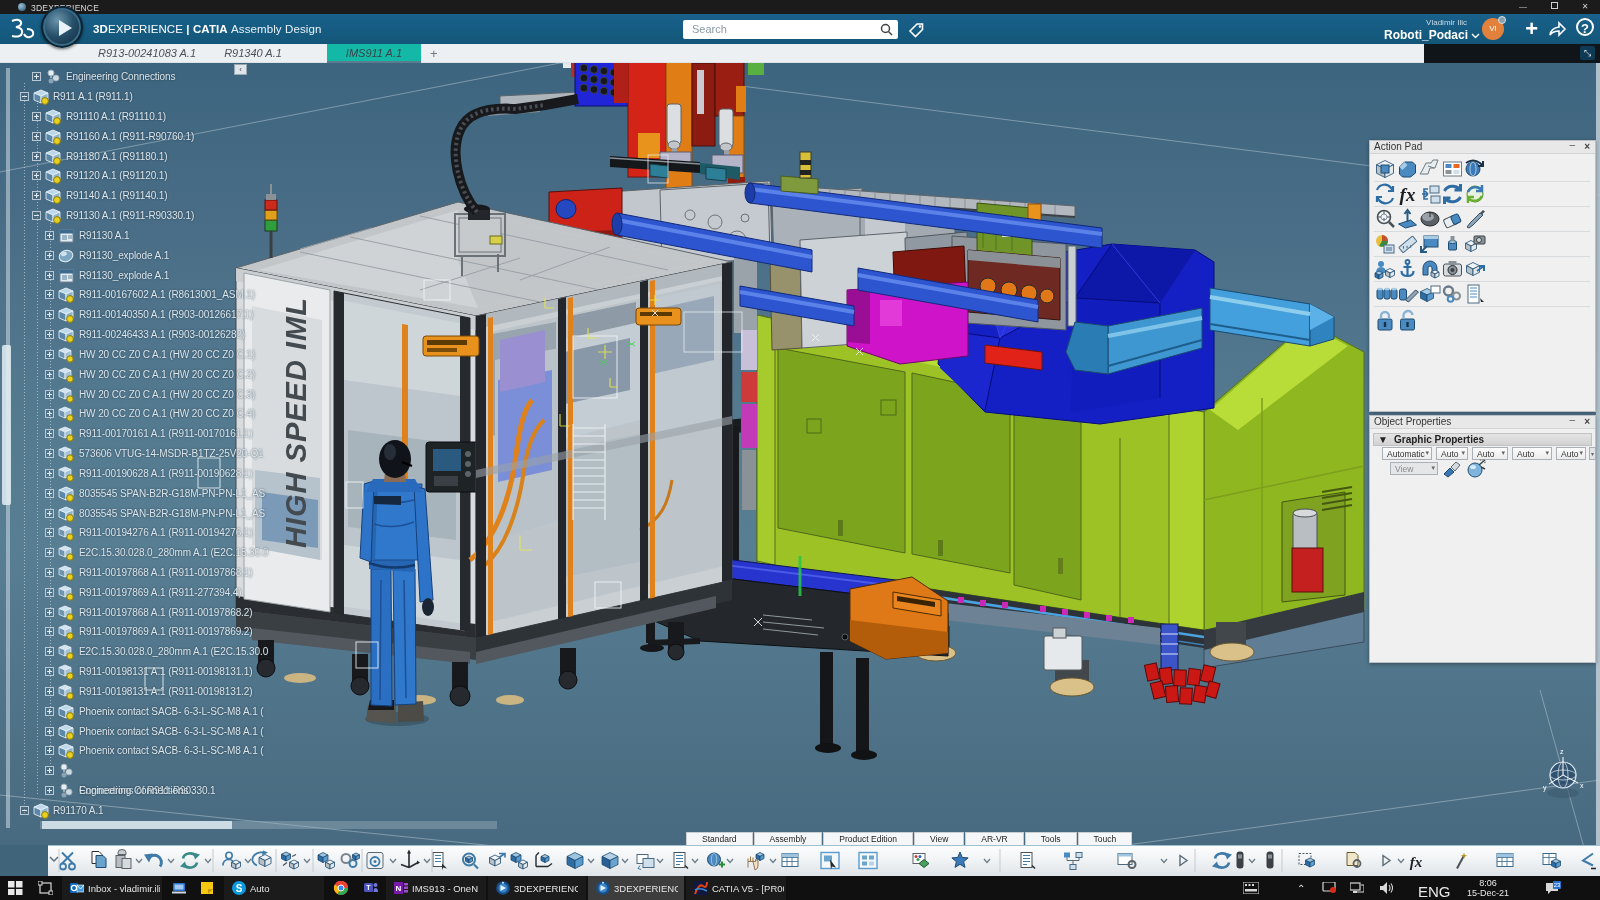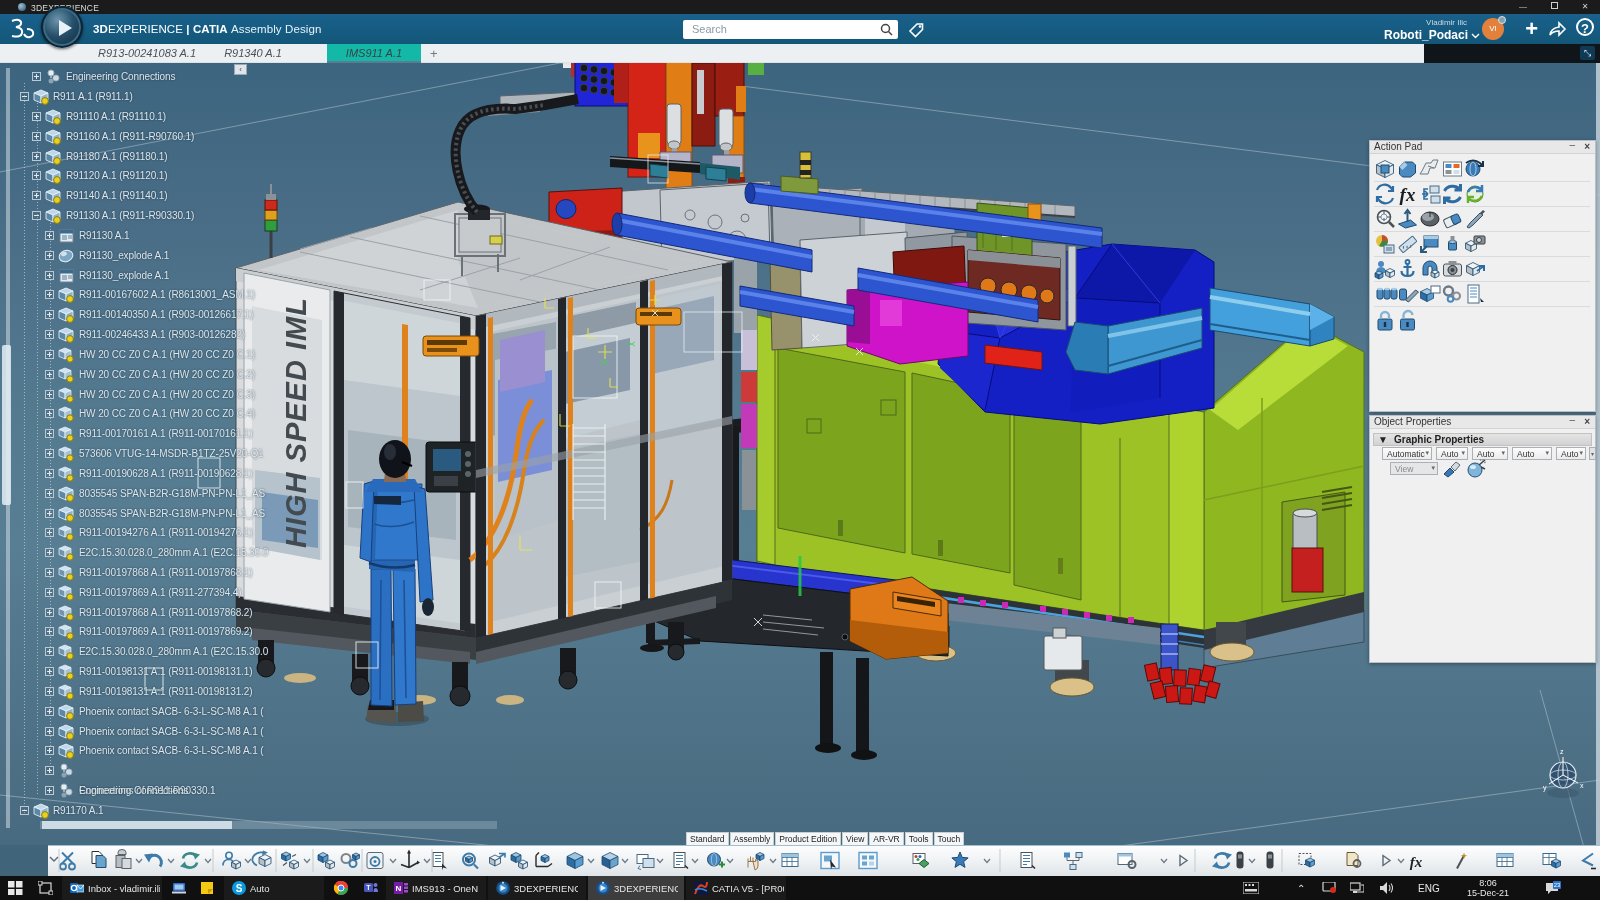--- a/index.html
+++ b/index.html
@@ -48,21 +48,21 @@
   .pm:before { content:""; position:absolute; left:1px; top:3px; width:5px; height:1px; background:#dfe9ef; }
   .pm.plus:after { content:""; position:absolute; left:3px; top:1px; width:1px; height:5px; background:#dfe9ef; }
   
   .panel { position:absolute; background:#f0f0f0; border:1px solid #b9bfc4; box-shadow:0 1px 4px rgba(0,0,0,.35); }
   .ptitle { position:relative; height:13px; background:#e8e8e8; border-bottom:1px solid #d0d4d7; font-size:10px; color:#333; }
   .ptitle .cap { position:absolute; left:4px; top:0px; }
   .ptitle .mm { position:absolute; right:20px; top:-2px; color:#555; font-size:10px;}
   .ptitle .xx { position:absolute; right:5px; top:0px; color:#444; font-size:10px; font-weight:bold;}
   
   #ribtabs { position:absolute; left:686px; top:832px; height:14px; font-size:8.5px; color:#222; }
-  .rtab { float:left; height:13px; line-height:13px; padding:0 3px; background:#f4f6f7; border:1px solid #c9ced2; border-bottom:none; margin-right:1px; font-size:8.5px;}
+  .rtab { float:left; height:13px; line-height:13px; padding:0 15px; background:#f4f6f7; border:1px solid #c9ced2; border-bottom:none; margin-right:1px; font-size:8.5px;}
   
   #toolbar { position:absolute; left:0; top:845px; width:1600px; height:31px; }
   #toolbar .bg { position:absolute; left:48px; top:0; width:1552px; height:31px; background:linear-gradient(180deg,#fdfdfe 0%,#eef1f3 55%,#dfe4e8 100%); border-top:1px solid #9ec0d0; }
   
   #taskbar { position:absolute; left:0; top:876px; width:1600px; height:24px; background:#101010; color:#e4e4e4; font-size:10px; }
   .tbtn { position:absolute; top:0; height:24px; background:#1b1b1b; }
   .tbtn.active { background:#3d3d3d; }
   .tico { position:absolute; top:5px; width:14px; height:14px; }
 </style>
 </head>
@@ -1426,21 +1426,21 @@
       </svg>
       <svg style="position:absolute;left:1350px;top:6px;" width="14" height="12" viewBox="0 0 14 12">
         <rect x="0" y="1" width="10" height="7" fill="none" stroke="#d8d8d8" stroke-width="1.2"></rect>
         <rect x="3" y="9" width="4" height="2" fill="#d8d8d8"></rect>
         <path d="M11,3 L14,3 L14,10 L7,10" fill="none" stroke="#d8d8d8"></path>
       </svg>
       <svg style="position:absolute;left:1380px;top:6px;" width="14" height="12" viewBox="0 0 14 12">
         <polygon points="0,4 3,4 7,0 7,12 3,8 0,8" fill="#d8d8d8"></polygon>
         <path d="M9,3 Q11,6 9,9 M11,1.5 Q14,6 11,10.5" fill="none" stroke="#d8d8d8" stroke-width="1.1"></path>
       </svg>
-      <span style="position:absolute;left:1418px;top:7px;font-size:10px;color:#e8e8e8;">ENG</span>
+      <span style="position:absolute;left:1418px;top:7px;font-size:15px;color:#e8e8e8;">ENG</span>
       <span style="position:absolute;left:1462px;top:2px;font-size:9px;color:#e8e8e8;width:52px;text-align:center;line-height:10px;">8:06<br>15-Dec-21</span>
       <svg style="position:absolute;left:1545px;top:5px;" width="16" height="14" viewBox="0 0 16 14">
         <path d="M1,2 L13,2 L13,10 L6,10 L3,13 L3,10 L1,10 Z" fill="#d8d8d8"></path>
         <rect x="8" y="0" width="8" height="8" rx="1" fill="#2a72c8"></rect>
         <text x="12" y="6.2" font-size="6" fill="#fff" text-anchor="middle" font-family="Liberation Sans">23</text>
       </svg>
     </div>
 
 </div>
 

